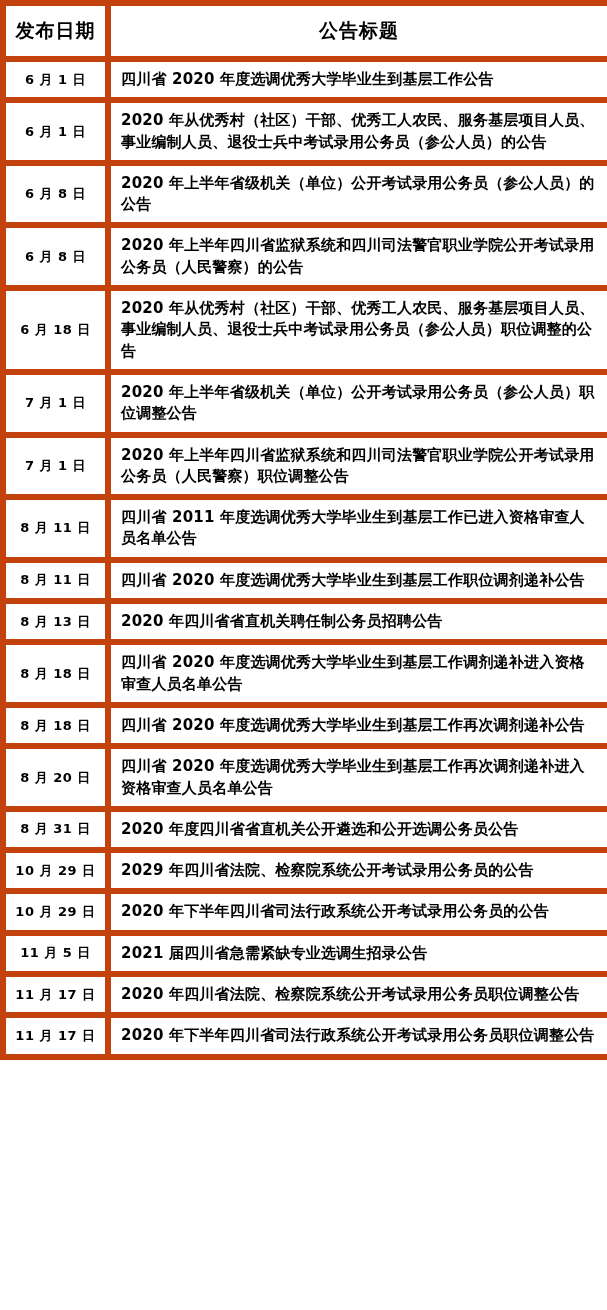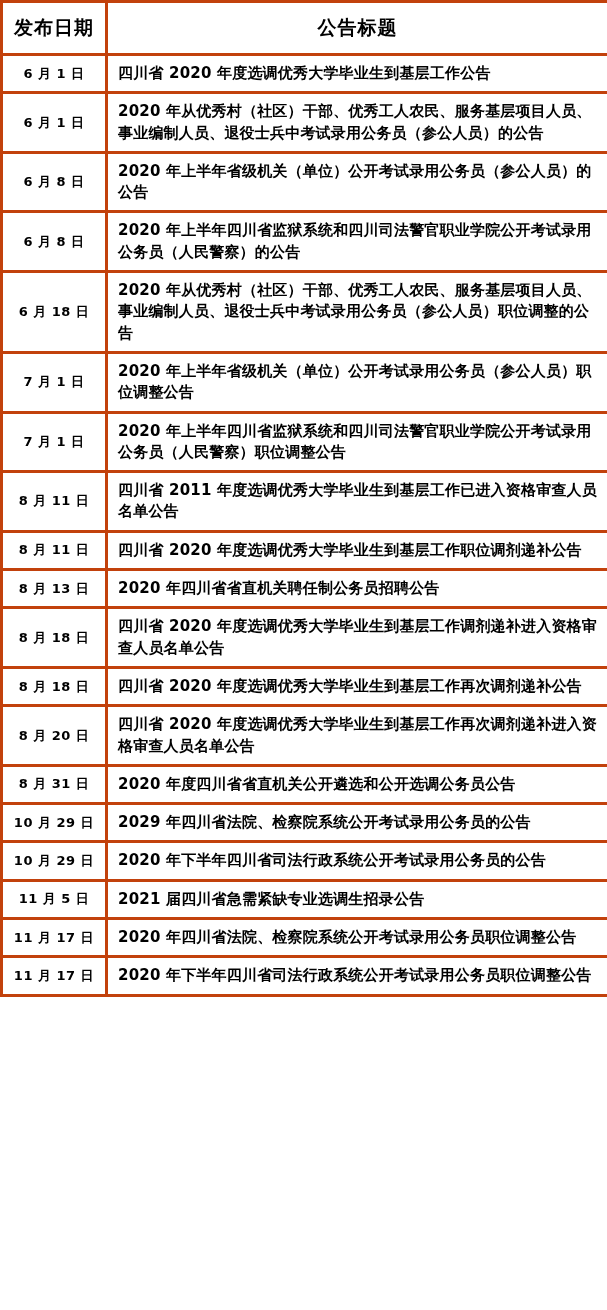--- a/index.html
+++ b/index.html
@@ -12,21 +12,21 @@
     font-family: "DejaVu Sans", "Liberation Sans", sans-serif;
     color: #000000;
   }
   .announcement-table {
     width: 607px;
     border-collapse: collapse;
     table-layout: fixed;
   }
   .announcement-table th,
   .announcement-table td {
-    border: 3px solid #c2410c;
+    border: 6px solid #c2410c;
     vertical-align: middle;
     box-sizing: border-box;
   }
   .announcement-table th {
     font-size: 19px;
     font-weight: bold;
     text-align: center;
     padding: 12px 4px;
     letter-spacing: 1px;
   }

